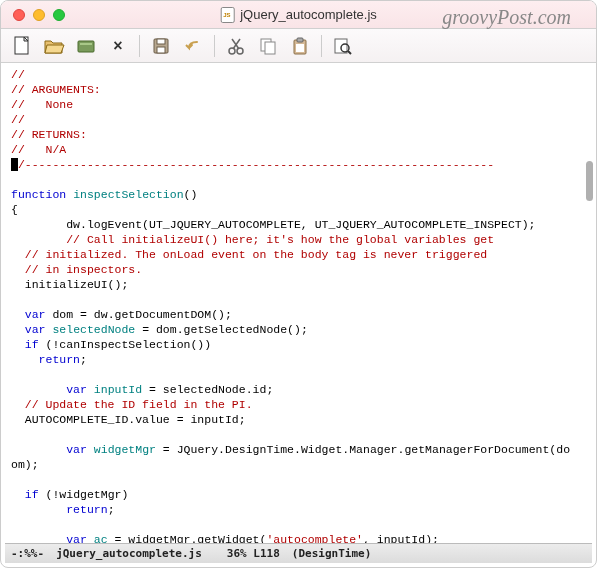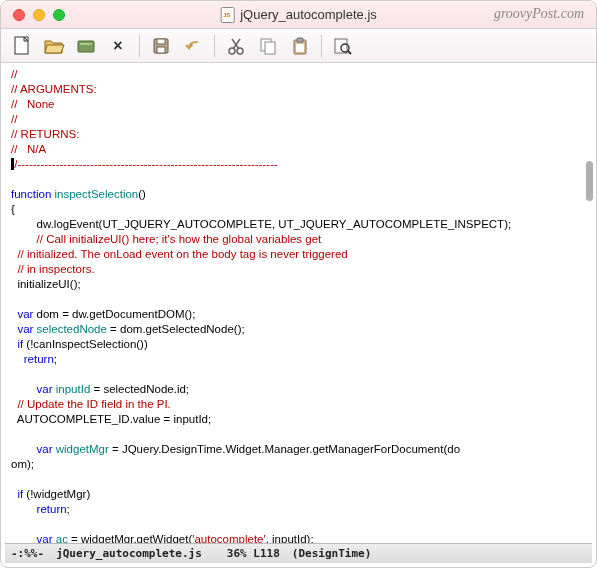--- a/index.html
+++ b/index.html
@@ -6,26 +6,26 @@
 body { font-family: -apple-system, Helvetica, Arial, sans-serif; background: #fff; width: 597px; height: 568px; overflow: hidden; position: relative; border: 1px solid #ccc; border-radius: 8px; }
 .titlebar { height: 28px; background: linear-gradient(#fdeef0, #f9e4e7); display: flex; align-items: center; position: relative; border-bottom: 1px solid #d0d0d0; }
 .traffic { display: flex; gap: 8px; padding-left: 12px; }
 .dot { width: 12px; height: 12px; border-radius: 50%; }
 .dred { background: #ff5f57; border: 0.5px solid #e0443e; }
 .dyel { background: #febc2e; border: 0.5px solid #dfa023; }
 .dgrn { background: #28c840; border: 0.5px solid #1eae33; }
 .title { position: absolute; left: 50%; transform: translateX(-50%); font-size: 13px; color: #333; display: flex; align-items: center; gap: 6px; }
 .fileicon { width: 14px; height: 16px; background: #fff; border: 1px solid #888; border-radius: 2px; position: relative; }
 .fileicon::after { content: "JS"; position: absolute; font-size: 6px; color: #c08000; font-weight: bold; top: 4px; left: 2px; }
-.watermark { position: absolute; right: 12px; top: 5px; font-family: Georgia, serif; font-style: italic; font-size: 14px; color: #888; }
+.watermark { position: absolute; right: 25px; top: 5px; font-family: Georgia, serif; font-style: italic; font-size: 20px; color: #888; }
 .toolbar { height: 34px; background: linear-gradient(#fcfafb, #f5f1f2); border-bottom: 1px solid #d0d0d0; display: flex; align-items: center; padding: 0 8px; gap: 6px; }
 .tbtn { width: 26px; height: 26px; display: flex; align-items: center; justify-content: center; border-radius: 4px; cursor: pointer; }
 .sep { width: 1px; height: 22px; background: #ccc; margin: 0 2px; }
 .xbtn { font-size: 16px; font-weight: bold; color: #333; }
-.editor { position: absolute; top: 62px; bottom: 24px; left: 0; right: 0; overflow: hidden; padding: 4px 10px; font-family: Liberation Sans, sans-serif; font-size: 11.5px; line-height: 15px; white-space: pre; color: #000; }
+.editor { position: absolute; top: 62px; bottom: 24px; left: 0; right: 0; overflow: hidden; padding: 4px 10px; font-family: Liberation Mono, monospace; font-size: 11.5px; line-height: 15px; white-space: pre; color: #000; }
 .c-comment { color: #b00000; }
 .c-keyword { color: #0000d0; }
 .c-funcname { color: #008080; }
 .c-string { color: #b00000; }
 .cursor { background: #000; color: #000; }
 .scrollbar { position: absolute; right: 3px; top: 90px; width: 7px; height: 180px; background: #fff; }
 .scrollthumb { width: 7px; height: 40px; background: #b0b0b0; border-radius: 4px; margin-top: 70px; }
 .statusbar { position: absolute; bottom: 4px; left: 4px; right: 4px; height: 20px; background: linear-gradient(#ececec, #dcdcdc); border-top: 1px solid #bbb; display: flex; align-items: center; font-family: Monaco, Menlo, monospace; font-size: 11px; color: #222; padding: 0 6px; gap: 12px; font-weight: bold; }
 .statusbar .fn { }
 .statusbar .pct { margin-left: 13px; }

